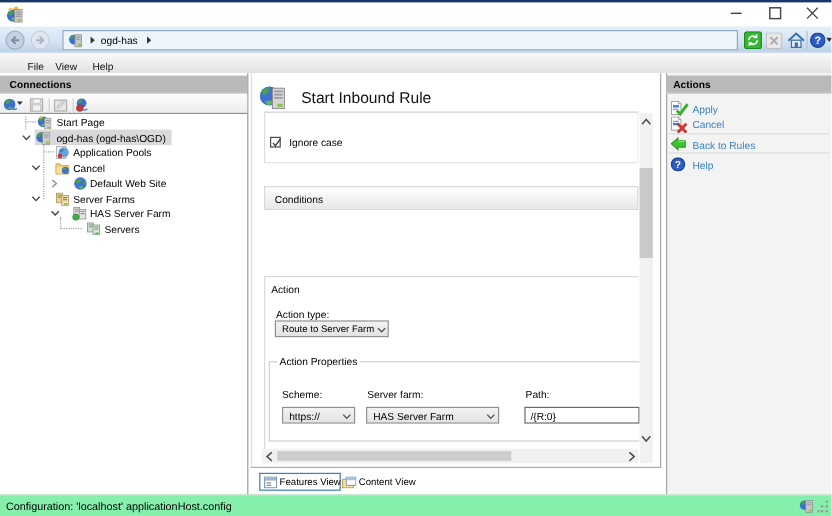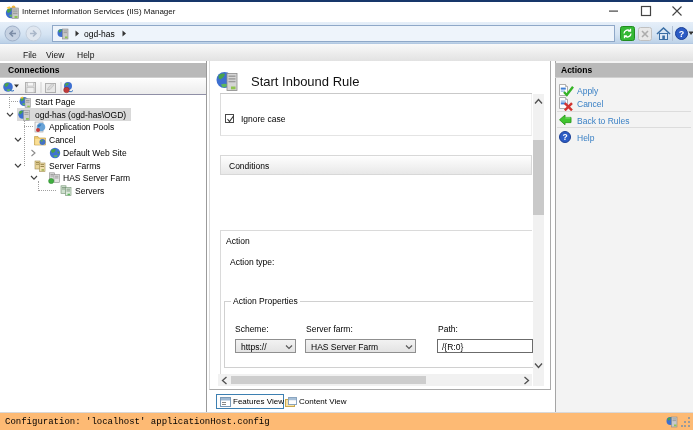--- a/index.html
+++ b/index.html
@@ -38,21 +38,21 @@
 #hsb { position:absolute; left:-2px; top:281px; width:314px; height:12px; background:#f1f1f1; }
 #hthumb { position:absolute; left:13px; top:2px; width:195px; height:8px; background:#cdcdcd; }
 #corner { position:absolute; left:313px; top:281px; width:11px; height:12px; background:#f1f1f1; }
 #tabrow { position:absolute; left:0px; top:331px; width:342px; height:18px; }
 #tab1 { position:absolute; left:6px; top:2px; width:68px; height:15px; border:1px solid #3c7fb1; background:#fdfdfd; }
 #actions { left:555px; top:0; width:138px; height:351px; background:#f3f3f3; border-left:1px solid #a5a5a5; }
 #act-head { left:555px; top:2px; width:138px; height:15px; background:#b9b9b9; border-bottom:1px solid #d0d0d0; }
 #act-head span { position:absolute; left:6px; top:2px; font-weight:bold; }
 .alink { position:absolute; color:#3a80c5; white-space:nowrap; }
 .asep { position:absolute; width:134px; height:1px; background:#dcdcdc; }
-#status { left:0; top:412px; width:693px; height:18px; background:#fdba74; border-top:1px solid #d9d9d9;font-family:Liberation Mono, monospace; }
+#status { left:0; top:412px; width:693px; height:18px; background:#86efac; border-top:1px solid #d9d9d9; }
 #status span { position:absolute; left:5px; top:4px; font-size:9px; }
 .chk { position:absolute; width:9px; height:9px; border:1px solid #4a4a4a; background:#fff; }
 svg { display:block; }
 .dotv { position:absolute; width:1px; border-left:1px dotted #a0a0a0; }
 .doth { position:absolute; height:1px; border-top:1px dotted #a0a0a0; }
 </style>
 </head>
 <body>
 <div id="win">
 <div class="abs" id="navy"></div>
@@ -64,21 +64,20 @@
 <path d="M4 10 Q7 9 9 10 Q8 12 5.5 12 Q4.5 11 4 10Z" fill="#5cb85c"></path>
 <path d="M1.5 3 Q3 1 5 1.5 L6 3 L4 4Z" fill="#f5c33c"></path>
 <circle cx="8.5" cy="2.5" r="2" fill="#f0b73a"></circle>
 <rect x="7" y="3" width="6.5" height="10.5" fill="#c8c8c8" stroke="#8a8a8a" stroke-width="0.6"></rect>
 <rect x="8" y="4.5" width="4.5" height="1" fill="#999"></rect>
 <rect x="8" y="6.3" width="4.5" height="1" fill="#999"></rect>
 <rect x="8" y="8.1" width="4.5" height="1" fill="#999"></rect>
 <rect x="9.5" y="11" width="3" height="2" fill="#8fc350"></rect>
 </svg>
 </div>
-<div class="abs" id="title-txt">Internet Information Services (IIS) Manager</div>
 <div class="abs" style="left:606px;top:10px;">
       <svg width="16" height="3">
         <rect x="3" y="0.5" width="9" height="1.2" fill="#444"></rect>
       </svg>
     </div>
 <div class="abs" style="left:639px;top:5px;">
       <svg width="14" height="12">
         <rect x="2.5" y="1.5" width="9" height="9" fill="none" stroke="#444" stroke-width="1.2"></rect>
       </svg>
     </div>
@@ -179,21 +178,21 @@
       <rect x="42.5" y="2.5" width="10" height="9" fill="#e3e3e3" stroke="#9a9a9a"></rect>
       <path d="M45 7 L49 2.5 L51 4 L47 8.5 L44.5 9Z" fill="#cfcfcf" stroke="#9a9a9a" stroke-width="0.5"></path>
       </g>
       <rect x="57.5" y="1" width="1" height="11" fill="#d0d0d0"></rect>
       <circle cx="65" cy="5" r="4" fill="#3d6fd0"></circle>
       <path d="M62 3 Q63.5 1.5 65.8 2.2 Q65.3 4.3 63.2 5 Q62.2 4.2 62 3Z" fill="#49a24b"></path>
       <circle cx="63.5" cy="9" r="2.8" fill="#c03a3a" stroke="#8f2525" stroke-width="0.5"></circle>
       <path d="M66 10.5 Q68.5 11.5 70 9.5" stroke="#2e6fc0" stroke-width="1" fill="none"></path>
       </svg>
   </div>
-  <div id="tree" class="abs" style="left:4px;top:0;width:206px;height:351px;">
+  <div id="tree" class="abs" style="left:16px;top:0;width:206px;height:351px;">
     <div class="dotv" style="left:5px;top:36px;height:11px;"></div>
     <div class="doth" style="left:5px;top:40px;width:9px;"></div>
     <div class="dotv" style="left:20px;top:58px;height:47px;"></div>
     <div class="doth" style="left:20px;top:65px;width:9px;"></div>
     <div class="dotv" style="left:34px;top:120px;height:10px;"></div>
     <div class="doth" style="left:34px;top:129px;width:18px;"></div>
 
     <div class="trow" style="left:0;top:34px;">
       <svg class="abs" style="left:15px;top:1px;" width="12" height="12" viewBox="0 0 12 12">
             <circle cx="5" cy="5.5" r="4.5" fill="#3d6fd0"></circle>
@@ -327,20 +326,26 @@
               <path d="M1.5 4 L3.5 6.5 L7.5 1" stroke="#333" stroke-width="1.1" fill="none"></path>
             </svg>
           </div>
       <div class="abs" style="left:21px;top:21px;">Ignore case</div>
       <div class="secbar" style="top:62px;">
             <span>Conditions</span>
           </div>
       <div id="actsec">
         <div class="abs" style="left:5px;top:5px;">Action</div>
         <div class="abs" style="left:9px;top:26px;">Action type:</div>
+        <div class="combo" style="left:8px;top:36px;width:95px;">
+              <span style="font-size:8px;">Route to Server Farm</span>
+          <svg class="cchev" style="left:84px;" width="8" height="6">
+                <path d="M1 1.5 L4 4.5 L7 1.5" stroke="#555" stroke-width="1.1" fill="none"></path>
+              </svg>
+            </div>
         <div id="fldset"></div>
         <div class="abs" style="left:10px;top:65px;background:#fff;padding:0 2px;">Action Properties</div>
         <div class="abs" style="left:14px;top:93px;">Scheme:</div>
         <div class="abs" style="left:85px;top:93px;">Server farm:</div>
         <div class="abs" style="left:217px;top:93px;">Path:</div>
         <div class="combo" style="left:14px;top:108px;width:61px;">
               <span>https://</span>
           <svg class="cchev" style="left:49px;" width="8" height="6">
                 <path d="M1 1.5 L4 4.5 L7 1.5" stroke="#555" stroke-width="1.1" fill="none"></path>
               </svg>

